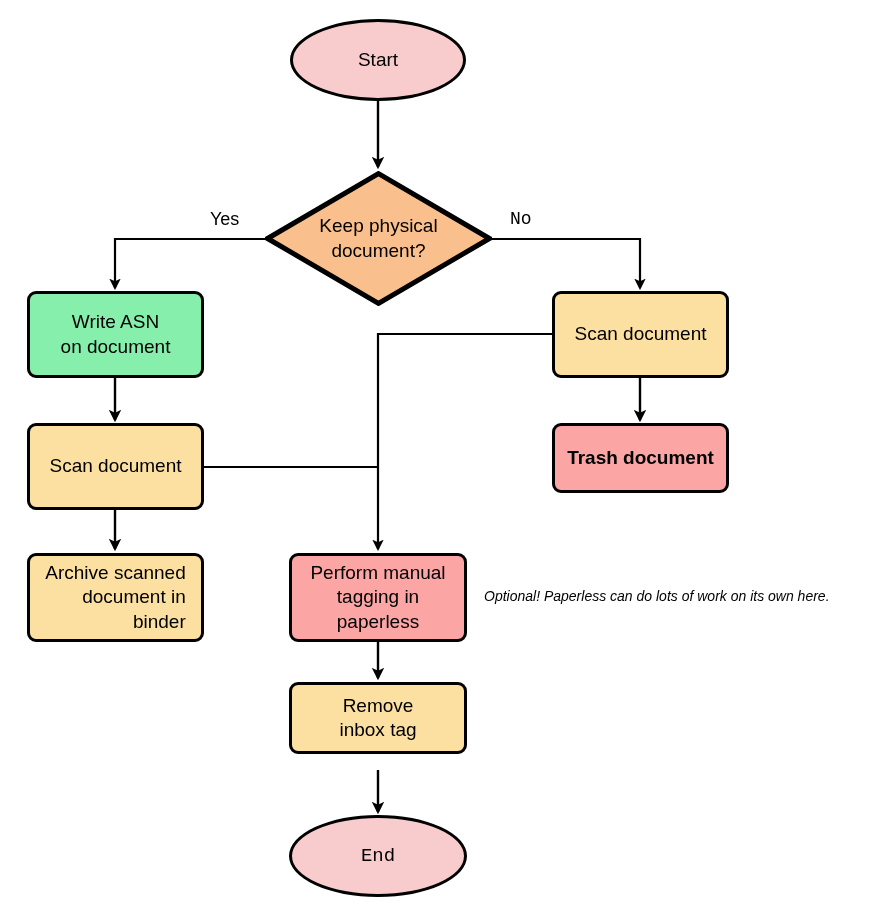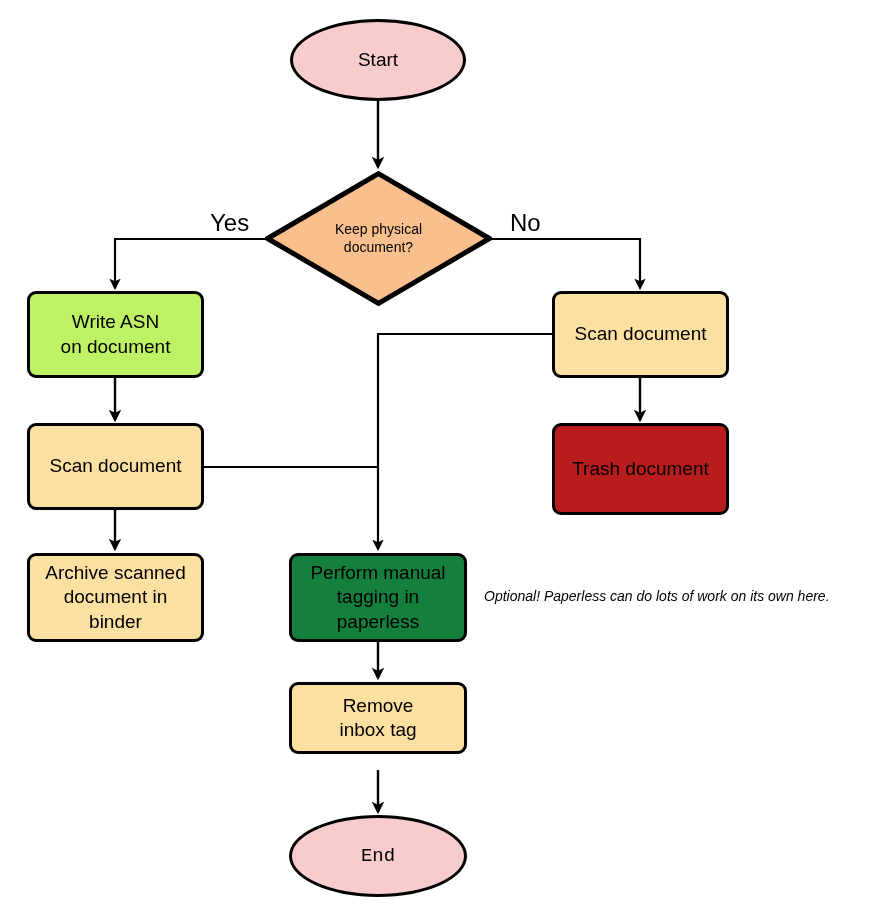--- a/index.html
+++ b/index.html
@@ -42,39 +42,39 @@
   }
   .node-process {
     border: 3px solid #000000;
     border-radius: 9px;
     font-size: 19px;
     line-height: 1.28;
   }
   .node-decision {
     background: transparent;
     border: none;
-    font-size: 14px;
+    font-size: 19px;
     line-height: 1.28;
   }
   .diamond-shape {
     position: absolute;
     left: 0;
     top: 0;
     width: 100%;
     height: 100%;
     z-index: 1;
   }
   .decision-label {
     position: relative;
     z-index: 2;
     white-space: pre-line;
   }
   .edge-label {
     position: absolute;
-    font-size: 24px;
+    font-size: 18px;
     color: #000000;
     z-index: 3;
     white-space: nowrap;
   }
   .annotation {
     position: absolute;
     font-size: 14px;
     font-style: italic;
     line-height: 1.35;
     color: #000000;
@@ -125,48 +125,48 @@
     <svg class="diamond-shape" viewBox="0 0 227 135" preserveAspectRatio="none" xmlns="http://www.w3.org/2000/svg">
       <polygon points="113.5,2.6 224.4,67.5 113.5,132.4 2.6,67.5" fill="#f9c08d" stroke="#000000" stroke-width="5"></polygon>
     </svg>
     <span class="decision-label nl">Keep physical
 document?</span>
   </div>
 
   <div class="edge-label" style="left:210px; top:209px;">
     <span>Yes</span>
   </div>
-  <div class="edge-label" style="left:510px; top:209px;">
+  <div class="edge-label" style="left:510px; top:209px;font-family:Liberation Mono, monospace;">
     <span>No</span>
   </div>
 
-  <div class="node node-process" style="left:27px; top:291px; width:177px; height:87px; background:#bef264;">
+  <div class="node node-process" style="left:27px; top:291px; width:177px; height:87px; background:#86efac;">
     <span class="nl">Write ASN
 on document</span>
   </div>
 
   <div class="node node-process" style="left:27px; top:423px; width:177px; height:87px; background:#fbe0a2;">
     <span class="nl">Scan document</span>
   </div>
 
-  <div class="node node-process" style="left:27px; top:553px; width:177px; height:89px; background:#fbe0a2;">
+  <div class="node node-process" style="left:27px; top:553px; width:177px; height:89px; background:#fbe0a2;text-align:right;">
     <span class="nl">Archive scanned
 document in
 binder</span>
   </div>
 
   <div class="node node-process" style="left:552px; top:291px; width:177px; height:87px; background:#fbe0a2;">
     <span class="nl">Scan document</span>
   </div>
 
-  <div class="node node-process" style="left:552px; top:423px; width:177px; height:92px; background:#b91c1c;">
+  <div class="node node-process" style="left:552px; top:423px; width:177px; height:70px; background:#fca5a5;font-weight:bold;">
     <span class="nl">Trash document</span>
   </div>
 
-  <div class="node node-process" style="left:289px; top:553px; width:178px; height:89px; background:#15803d;">
+  <div class="node node-process" style="left:289px; top:553px; width:178px; height:89px; background:#fca5a5;">
     <span class="nl">Perform manual
 tagging in
 paperless</span>
   </div>
 
   <div class="node node-process" style="left:289px; top:682px; width:178px; height:72px; background:#fbe0a2;">
     <span class="nl">Remove
 inbox tag</span>
   </div>
 

